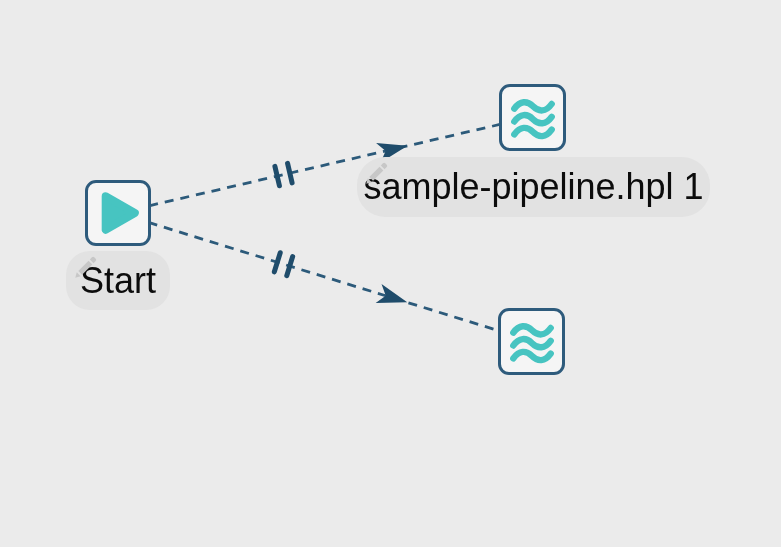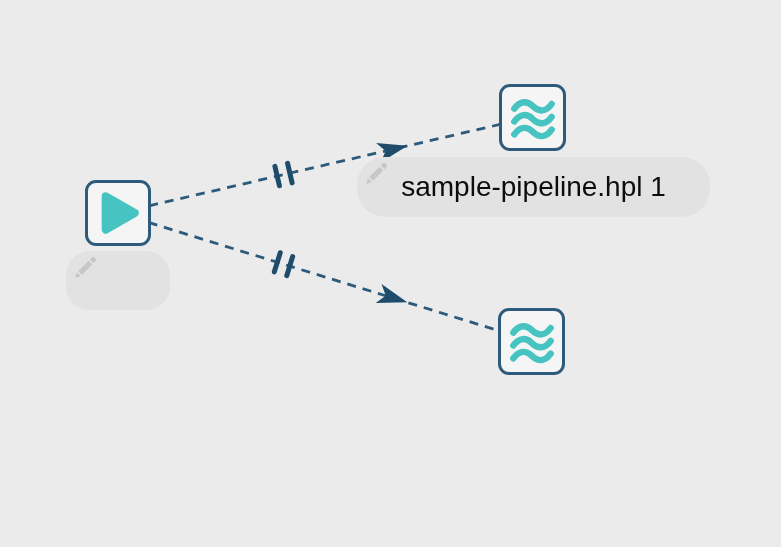--- a/index.html
+++ b/index.html
@@ -27,21 +27,21 @@
   }
   #start-node  { left: 85px;  top: 180px; width: 66px; height: 66px; }
   #pipeline1-node { left: 499px; top: 84px;  width: 67px; height: 67px; }
   #pipeline2-node { left: 498px; top: 308px; width: 67px; height: 67px; }
   .pill {
     position: absolute;
     background: #e2e2e2;
     border-radius: 28px;
     display: flex; align-items: center; justify-content: center;
     color: #0c0c0c;
-    font-size: 28px;
+    font-size: 36px;
     white-space: nowrap;
   }
   #start-pill { left: 66px;  top: 251px; width: 104px; height: 59px; border-radius: 24px; }
   #pipeline1-pill { left: 357px; top: 157px; width: 353px; height: 60px; }
   #pipeline2-pill { left: 357px; top: 380px; width: 354px; height: 58px; }
   .pencil {
     position: absolute; left: 6px; top: 2px;
     width: 28px; height: 28px;
     pointer-events: none;
   }
@@ -114,20 +114,21 @@
   </div>
 
   <div class="pill" id="start-pill">
     <svg class="pencil" viewBox="0 0 24 24" xmlns="http://www.w3.org/2000/svg">
       <g fill="#c7c7c7">
         <path d="M2.8 21.2 L4.1 16.6 L7.4 19.9 Z"></path>
         <path d="M5.4 15.4 L8.6 18.6 L17.4 9.8 L14.2 6.6 Z"></path>
         <path d="M15.3 5.5 L18.5 8.7 L20.3 6.9 Q21.3 5.9 20.3 4.9 L19.1 3.7 Q18.1 2.7 17.1 3.7 Z"></path>
       </g>
     </svg>
+    <span>Start</span>
   </div>
 
   <div class="pill" id="pipeline1-pill">
     <svg class="pencil" viewBox="0 0 24 24" xmlns="http://www.w3.org/2000/svg">
       <g fill="#c7c7c7">
         <path d="M2.8 21.2 L4.1 16.6 L7.4 19.9 Z"></path>
         <path d="M5.4 15.4 L8.6 18.6 L17.4 9.8 L14.2 6.6 Z"></path>
         <path d="M15.3 5.5 L18.5 8.7 L20.3 6.9 Q21.3 5.9 20.3 4.9 L19.1 3.7 Q18.1 2.7 17.1 3.7 Z"></path>
       </g>
     </svg>

